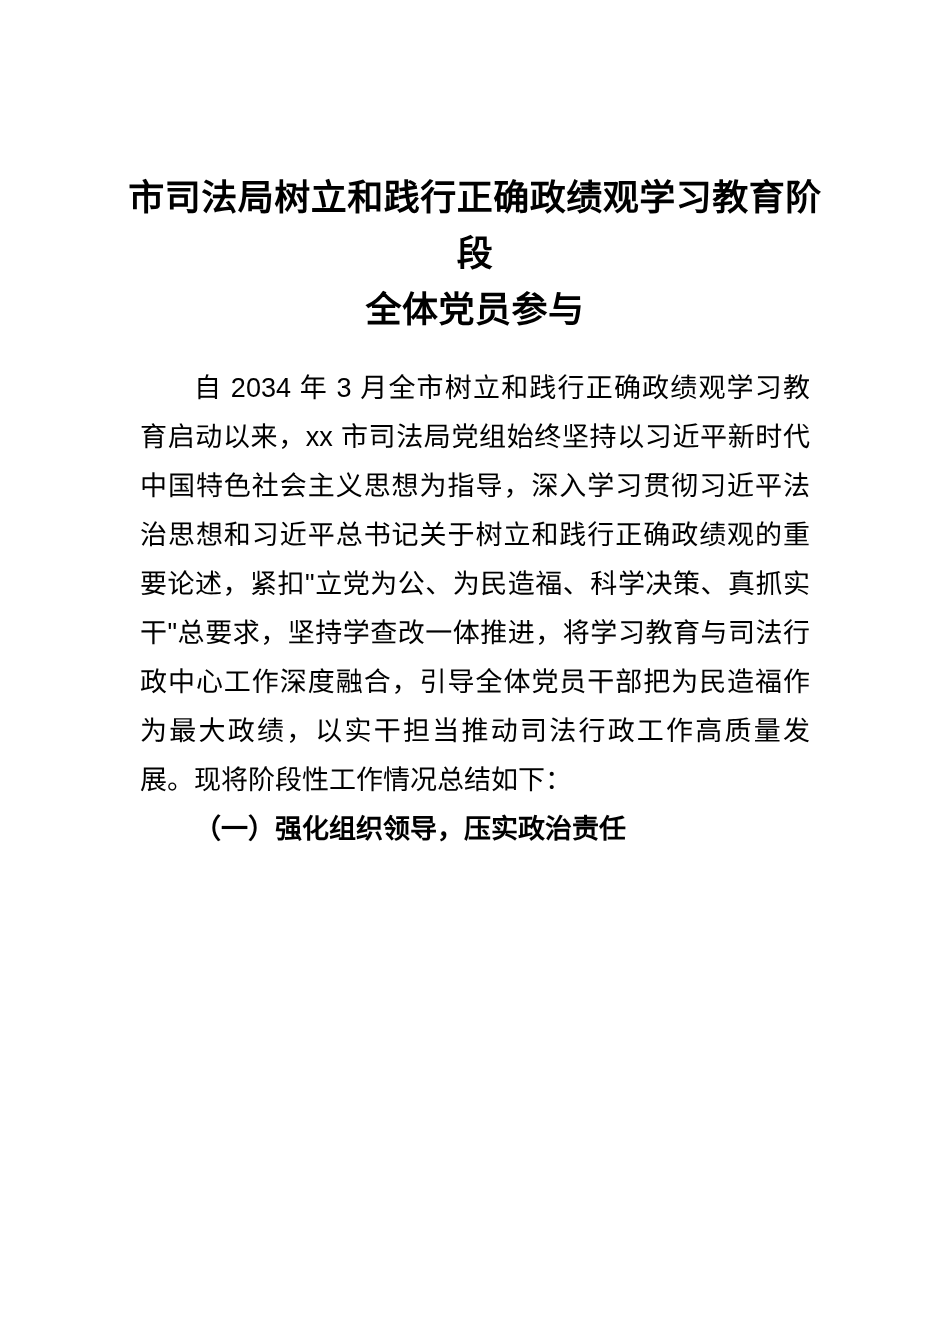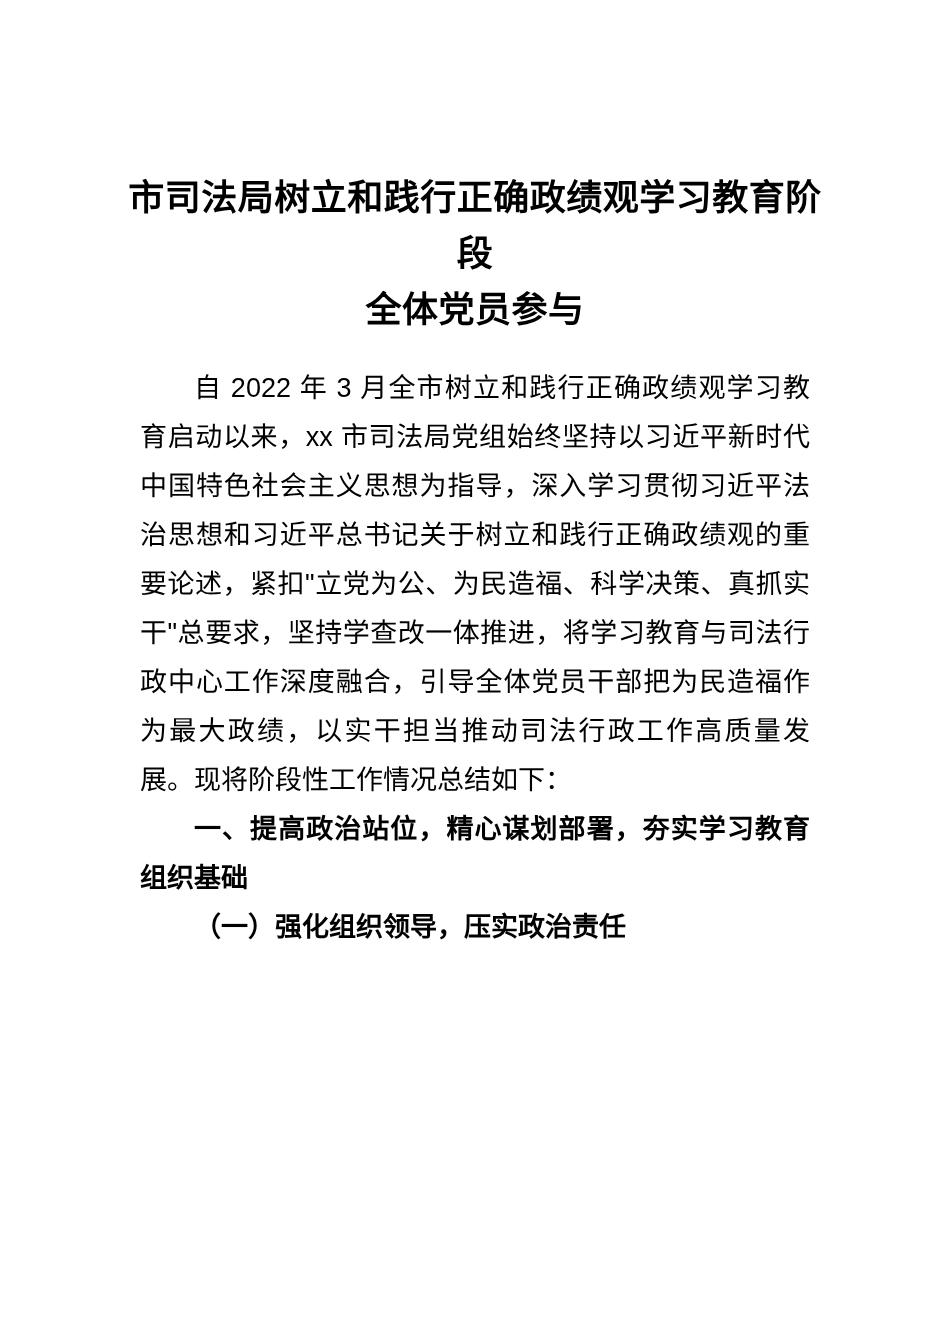--- a/index.html
+++ b/index.html
@@ -52,18 +52,17 @@
 <body>
 
 <div class="page">
 
   <h1 class="doc-title">
     <span class="title-line">市司法局树立和践行正确政绩观学习教育阶段</span>
     <span class="title-line">全体党员参与</span>
   </h1>
 
   <div class="doc-body">
-    <p>自 2022 年 3 月全市树立和践行正确政绩观学习教育启动以来，xx 市司法局党组始终坚持以习近平新时代中国特色社会主义思想为指导，深入学习贯彻习近平法治思想和习近平总书记关于树立和践行正确政绩观的重要论述，紧扣"立党为公、为民造福、科学决策、真抓实干"总要求，坚持学查改一体推进，将学习教育与司法行政中心工作深度融合，引导全体党员干部把为民造福作为最大政绩，以实干担当推动司法行政工作高质量发展。现将阶段性工作情况总结如下：</p>
-    <p class="section-heading">一、提高政治站位，精心谋划部署，夯实学习教育组织基础</p>
+    <p>自 2034 年 3 月全市树立和践行正确政绩观学习教育启动以来，xx 市司法局党组始终坚持以习近平新时代中国特色社会主义思想为指导，深入学习贯彻习近平法治思想和习近平总书记关于树立和践行正确政绩观的重要论述，紧扣"立党为公、为民造福、科学决策、真抓实干"总要求，坚持学查改一体推进，将学习教育与司法行政中心工作深度融合，引导全体党员干部把为民造福作为最大政绩，以实干担当推动司法行政工作高质量发展。现将阶段性工作情况总结如下：</p>
     <p class="subsection-heading">（一）强化组织领导，压实政治责任</p>
   </div>
 
 </div>
 
 </body></html>

